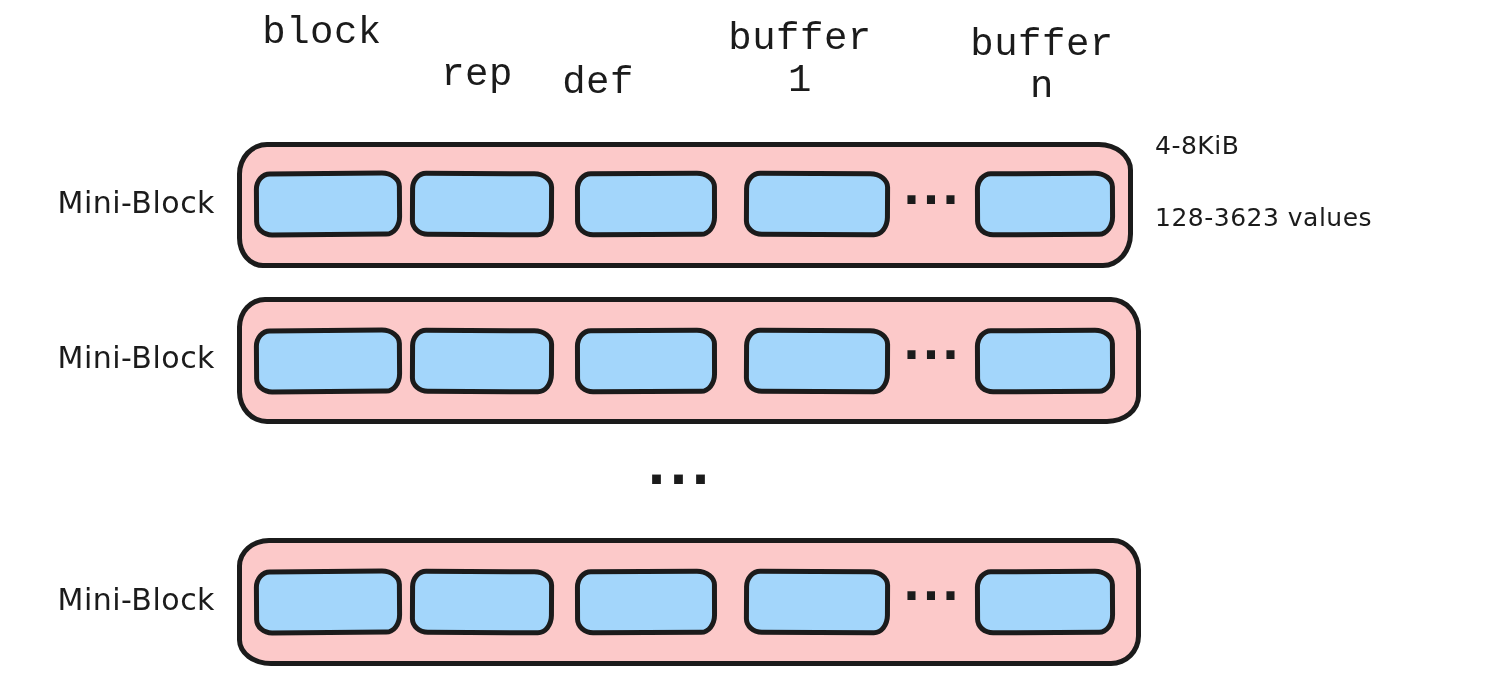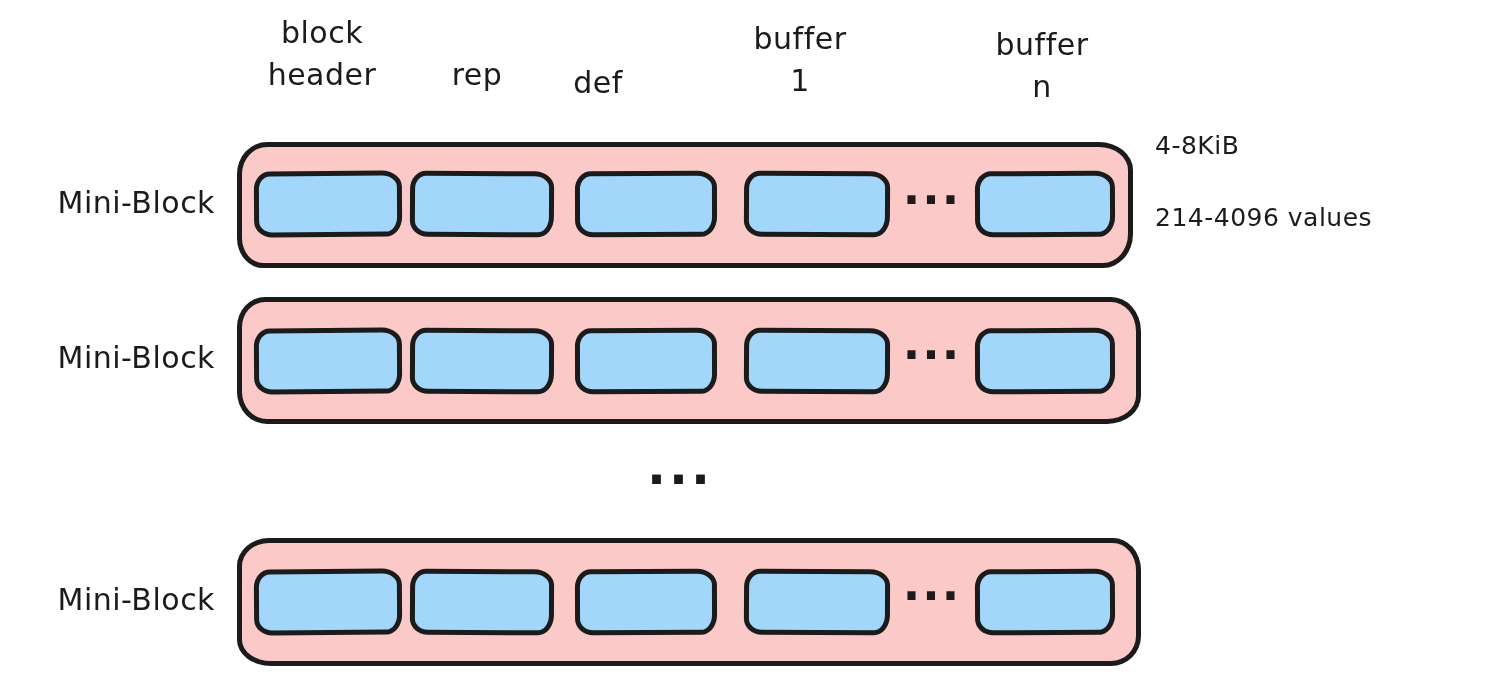--- a/index.html
+++ b/index.html
@@ -14,24 +14,25 @@
     width: 1496px;
     height: 682px;
     background: #ffffff;
     overflow: hidden;
   }
   
   .col-header {
     position: absolute;
     transform: translateX(-50%);
     text-align: center;
-    font-size: 30px;
+    font-size: 39px;
     line-height: 42px;
     letter-spacing: 0.5px;
     white-space: nowrap;
+    font-family: Liberation Mono, monospace;
   }
   .col-header .l1, .col-header .l2 { display: block; }
   
   .mini-block {
     position: absolute;
     background: #fcc9c9;
     border: 5px solid #1b1b1b;
     border-radius: 30px 34px 30px 26px / 32px 28px 34px 30px;
     box-sizing: border-box;
   }
@@ -91,21 +92,20 @@
     letter-spacing: 3px;
   }
 </style>
 </head>
 <body>
 
 <div id="canvas">
 
   <div class="col-header" style="left:322px; top:12px;">
     <span class="l1">block</span>
-    <span class="l2">header</span>
   </div>
   <div class="col-header" style="left:477px; top:54px;">
     <span class="l1">rep</span>
   </div>
   <div class="col-header" style="left:598px; top:62px;">
     <span class="l1">def</span>
   </div>
   <div class="col-header" style="left:800px; top:18px;">
     <span class="l1">buffer</span>
     <span class="l2">1</span>
@@ -142,15 +142,15 @@
   <div class="mini-block r3" style="left:237px; top:538px; width:904px; height:128px; border-radius:32px 28px 30px 34px / 28px 32px 30px 26px;">
     <div class="buffer-box bb1"></div>
     <div class="buffer-box bb2"></div>
     <div class="buffer-box bb3"></div>
     <div class="buffer-box bb4"></div>
     <div class="inner-dots">...</div>
     <div class="buffer-box bb5"></div>
   </div>
 
   <div class="annotation" style="top:131px;">4-8KiB</div>
-  <div class="annotation" style="top:203px;">214-4096 values</div>
+  <div class="annotation" style="top:203px;">128-3623 values</div>
 
 </div>
 
 </body></html>

